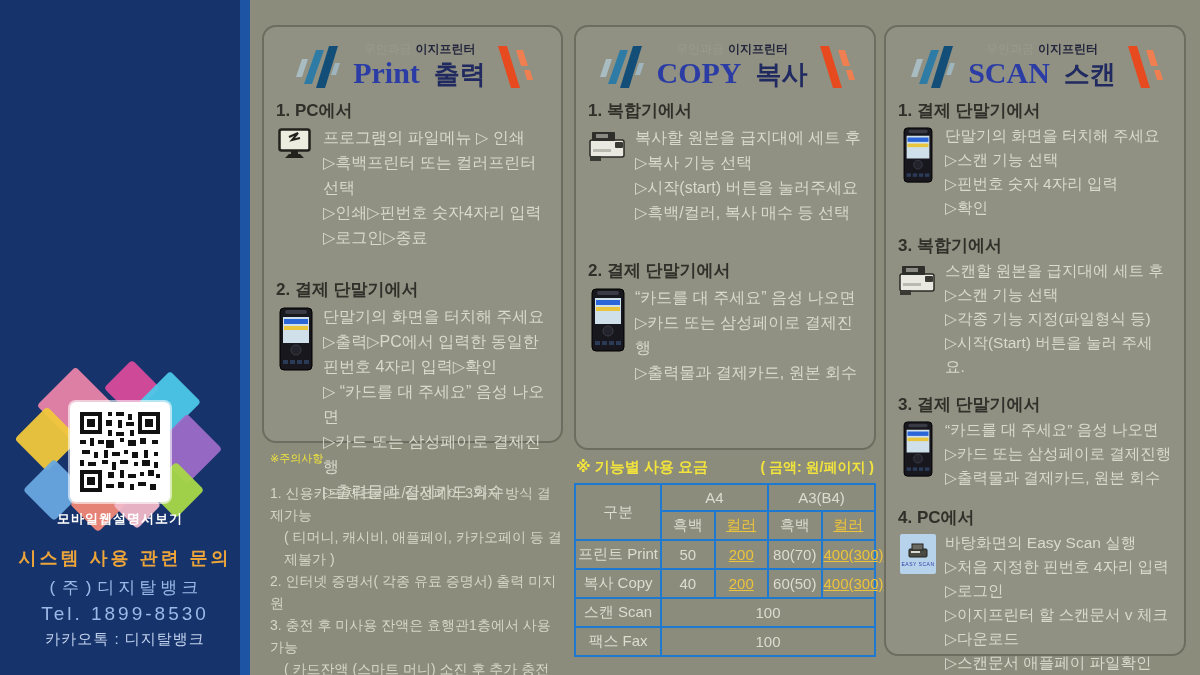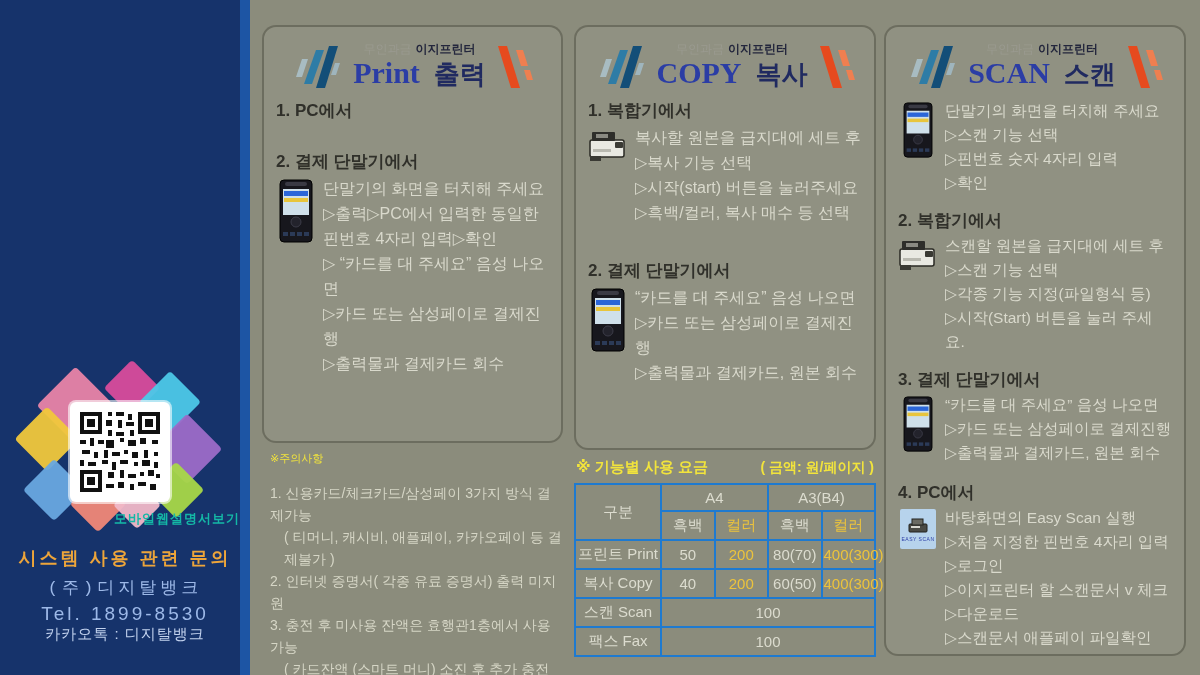--- a/index.html
+++ b/index.html
@@ -8,27 +8,27 @@
     background:#8b8c7c;
     font-family:"Liberation Sans","DejaVu Sans",sans-serif;
   }
   
   .sidebar{position:absolute;left:0;top:0;width:240px;height:675px;background:#16336b;}
   .sidebar-stripe{position:absolute;left:240px;top:0;width:10px;height:675px;background:#1d55a4;}
   .qr-art{position:absolute;left:20px;top:372px;width:200px;height:160px;}
   .diamond{position:absolute;transform:rotate(45deg);border-radius:4px;opacity:.95;}
   .qr-box{position:absolute;left:50px;top:30px;width:100px;height:100px;background:#fff;border-radius:6px;
           display:flex;align-items:center;justify-content:center;box-shadow:0 0 0 2px rgba(255,255,255,.6);}
-  .qr-label{position:absolute;left:-20px;right:-20px;top:138px;text-align:right;
-            color:#14b8a6;font-weight:bold;font-size:13px;letter-spacing:1px;}
+  .qr-label{position:absolute;left:-20px;right:-20px;top:138px;text-align:center;
+            color:#ffffff;font-weight:bold;font-size:13px;letter-spacing:1px;}
   .contact{position:absolute;left:0;top:546px;width:250px;text-align:center;}
   .contact-title{color:#eda53a;font-weight:bold;font-size:18px;letter-spacing:3px;}
   .contact-company{color:#9db9e8;font-size:17px;letter-spacing:4px;margin-top:6px;font-family:Liberation Mono, monospace;}
   .contact-tel{color:#9db9e8;font-size:19px;letter-spacing:3px;margin-top:4px;}
-  .contact-kakao{color:#c2d2ee;font-size:15px;letter-spacing:1px;}
+  .contact-kakao{color:#c2d2ee;font-size:15px;letter-spacing:1px;margin-top:5px;}
 
   
   .col{position:absolute;top:25px;}
   .col1{left:262px;width:301px;}
   .col2{left:574px;width:302px;}
   .col3{left:884px;width:302px;}
   .panel-box{border:2px solid rgba(50,50,38,.38);border-radius:14px;
              background:rgba(255,255,255,.05);padding:10px 12px;box-sizing:border-box;}
   .col1 .panel-box{height:418px;}
   .col2 .panel-box{height:425px;}
@@ -64,21 +64,21 @@
 
   
   .price{margin-top:8px;}
   .price-caption{display:flex;justify-content:space-between;align-items:baseline;margin:6px 2px 6px;}
   .price-title{color:#f2e43c;font-weight:bold;font-size:15px;}
   .price-unit{color:#f2e43c;font-weight:bold;font-size:14px;}
   table.price-table{width:100%;border-collapse:collapse;font-size:15px;table-layout:fixed;}
   .price-table td,.price-table th{border:2px solid #1e7ad0;color:#dcdccf;text-align:center;
        padding:4px 1px;font-weight:normal;}
   .price-table col.c-label{width:86px;}
-  .yellow{color:#ecc33c !important;}
+  .yellow{color:#ecc33c !important;text-decoration:underline;}
 </style>
 </head>
 <body>
 
 <div class="sidebar">
   <div class="qr-art">
     <div class="diamond" style="left:28px;top:6px;width:55px;height:55px;background:#e884a8;"></div>
     <div class="diamond" style="left:4px;top:44px;width:46px;height:46px;background:#f0c83c;"></div>
     <div class="diamond" style="left:92px;top:-4px;width:40px;height:40px;background:#d84c9c;"></div>
     <div class="diamond" style="left:128px;top:8px;width:44px;height:44px;background:#4cc8e8;"></div>
@@ -178,20 +178,36 @@
         </div>
       </div>
       <svg width="40" height="44" viewBox="0 0 40 44">
         <polygon points="4,2 13,2 26,44 17,44" fill="#e64a1e"></polygon>
         <polygon points="22,6 29,6 34,22 27,22" fill="#ef7f50"></polygon>
         <polygon points="30,26 36,26 39,36 33,36" fill="#ef7f50"></polygon>
       </svg>
     </div>
 
     <div class="sec-heading">1. PC에서</div>
+    <div class="sec-body">
+      <div class="sec-icon">
+        <svg width="36" height="32" viewBox="0 0 36 32">
+          <rect x="1.5" y="1.5" width="30" height="21" rx="2" fill="#ececdf" stroke="#22221c" stroke-width="2.5"></rect>
+          <path d="M11 9 L20 5 L14 12 L22 10" stroke="#22221c" stroke-width="2" fill="none"></path>
+          <rect x="13" y="23" width="7" height="3" fill="#22221c"></rect>
+          <path d="M7 30 h19 l-4-4 h-11 z" fill="#22221c"></path>
+        </svg>
+      </div>
+      <div class="sec-lines">
+        <div>프로그램의 파일메뉴 ▷ 인쇄</div>
+        <div>▷흑백프린터 또는 컬러프린터 선택</div>
+        <div>▷인쇄▷핀번호 숫자4자리 입력</div>
+        <div>▷로그인▷종료</div>
+      </div>
+    </div>
 
     <div class="sec-heading" style="margin-top:28px;">2. 결제 단말기에서</div>
     <div class="sec-body">
       <div class="sec-icon">
         <svg width="34" height="64" viewBox="0 0 34 64">
           <rect x="1" y="1" width="32" height="62" rx="4" fill="#17171d" stroke="#000"></rect>
           <rect x="6" y="3" width="22" height="4" rx="2" fill="#3a3a44"></rect>
           <rect x="4" y="10" width="26" height="26" fill="#cfe0ea"></rect>
           <rect x="5" y="12" width="24" height="5" fill="#2b66d8"></rect>
           <rect x="5" y="19" width="24" height="4" fill="#e8c53c"></rect>
@@ -361,20 +377,21 @@
           <span class="title-en">SCAN</span><span class="title-ko">스캔</span>
         </div>
       </div>
       <svg width="40" height="44" viewBox="0 0 40 44">
         <polygon points="4,2 13,2 26,44 17,44" fill="#e64a1e"></polygon>
         <polygon points="22,6 29,6 34,22 27,22" fill="#ef7f50"></polygon>
         <polygon points="30,26 36,26 39,36 33,36" fill="#ef7f50"></polygon>
       </svg>
     </div>
 
+    <div class="sec-heading">1. 결제 단말기에서</div>
     <div class="sec-body">
       <div class="sec-icon">
         <svg width="30" height="56" viewBox="0 0 34 64">
           <rect x="1" y="1" width="32" height="62" rx="4" fill="#17171d" stroke="#000"></rect>
           <rect x="6" y="3" width="22" height="4" rx="2" fill="#3a3a44"></rect>
           <rect x="4" y="10" width="26" height="26" fill="#cfe0ea"></rect>
           <rect x="5" y="12" width="24" height="5" fill="#2b66d8"></rect>
           <rect x="5" y="19" width="24" height="4" fill="#e8c53c"></rect>
           <circle cx="17" cy="43" r="5" fill="#23232c" stroke="#3c3c48"></circle>
           <rect x="4" y="53" width="5" height="4" fill="#2b3a57"></rect>
@@ -384,21 +401,21 @@
         </svg>
       </div>
       <div class="sec-lines">
         <div>단말기의 화면을 터치해 주세요</div>
         <div>▷스캔 기능 선택</div>
         <div>▷핀번호 숫자 4자리 입력</div>
         <div>▷확인</div>
       </div>
     </div>
 
-    <div class="sec-heading" style="margin-top:14px;">2. 복합기에서</div>
+    <div class="sec-heading" style="margin-top:14px;">3. 복합기에서</div>
     <div class="sec-body">
       <div class="sec-icon">
         <svg width="40" height="34" viewBox="0 0 40 34">
           <rect x="2" y="12" width="34" height="17" rx="2" fill="#e9e9e2" stroke="#2a2a24" stroke-width="1.5"></rect>
           <rect x="4" y="4" width="23" height="9" rx="1" fill="#2e2e2a"></rect>
           <rect x="8" y="6" width="12" height="4" fill="#8a8a82"></rect>
           <rect x="27" y="14" width="8" height="6" rx="1" fill="#3a3a34"></rect>
           <rect x="5" y="21" width="18" height="3" fill="#b9b9b0"></rect>
           <rect x="2" y="28" width="11" height="5" fill="#3a3a34"></rect>
         </svg>

